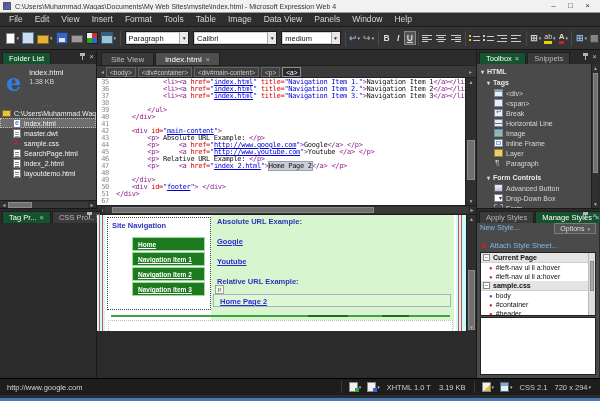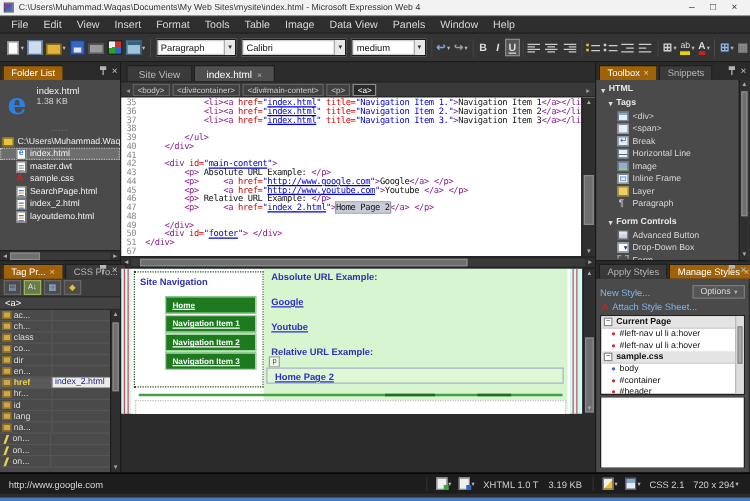--- a/index.html
+++ b/index.html
@@ -49,21 +49,21 @@
   .fc-ic{font-size:8px;color:#ddd;font-weight:bold;border-bottom:3px solid #c22;height:12px;line-height:9px}
   .tbl-ic{color:#8fb6e8}
   
   #main{position:absolute;left:0;top:50px;width:600px;height:328px;display:flex}
   .col-left{width:97px;display:flex;flex-direction:column;border-right:1px solid #1a1a1a}
   .col-center{width:380px;display:flex;flex-direction:column;border-right:1px solid #1a1a1a}
   .col-right{width:122px;display:flex;flex-direction:column}
   
   .panel-tabs{height:14px;background:#2a2a2a;display:flex;align-items:flex-end;padding-left:2px;position:relative}
   .ptab{font-size:7.5px;padding:1px 6px 1px;color:#b5b5b5;background:#3a3a3a;border:1px solid #1f1f1f;border-bottom:none;margin-right:1px;white-space:nowrap}
-  .ptab-active{background:#a16207;color:#fff}
+  .ptab-active{background:#14532d;color:#fff}
   .ptab .x{margin-left:3px;color:#ccc}
   .panel-tools{position:absolute;right:2px;top:2px;display:flex;align-items:center}
   .pin-icon{position:relative;width:7px;height:9px;margin-right:3px}
   .pin-icon::before{content:"";position:absolute;left:1px;top:1px;width:5px;height:3px;background:#b5b5b5}
   .pin-icon::after{content:"";position:absolute;left:3px;top:4px;width:1px;height:4px;background:#b5b5b5}
   .close-x{font-size:8px;color:#c5c5c5;line-height:8px}
   .panel-body{flex:1;background:#4a4a4a;overflow:hidden;position:relative}
   
   .folder-panel{height:159px;display:flex;flex-direction:column;border-bottom:1px solid #1a1a1a}
   .fl-preview{height:38px;display:flex;padding:2px 2px 0 6px}
@@ -83,21 +83,21 @@
   .fi-html::after{content:"e";position:absolute;left:1px;top:-1px;font-size:7px;color:#2e7fe0;font-weight:bold}
   .fi-dwt::after{content:"";position:absolute;left:1px;top:2px;right:1px;height:1px;background:#999;box-shadow:0 2px #999,0 4px #999}
   .fi-css{background:none;border:none}
   .fi-css::after{content:"A";position:absolute;left:0;top:-1px;font-size:8px;font-weight:bold;color:#c22}
   .fi-page::after{content:"";position:absolute;left:1px;top:2px;right:1px;height:1px;background:#4a7ac0;box-shadow:0 2px #e8a33c,0 4px #4a7ac0}
   .hscroll{height:8px;background:#2f2f2f;display:flex;align-items:center;border-top:1px solid #1f1f1f}
   .sb-arrow{font-size:5px;color:#aaa;width:8px;text-align:center;flex:none}
   .sb-track{flex:1;height:6px;position:relative;background:#3a3a3a}
   .sb-thumb{position:absolute;top:0;height:6px;background:#6f6f6f;border:1px solid #8a8a8a}
   
-  .tag-panel{flex:1;display:flex;flex-direction:column}
+  .tag-panel{flex:1;display:flex;flex-direction:row}
   .tp-toolbar{height:15px;background:#3d3d3d;display:flex;align-items:center;padding-left:3px;border-bottom:1px solid #2a2a2a}
   .tpt-btn{width:14px;height:12px;border:1px solid #666;background:#4c4c4c;margin-right:2px;display:flex;align-items:center;justify-content:center;font-size:7px}
   .tpt-btn.sel{background:#6a7a4a;border-color:#9ab35a}
   .tag-label{height:10px;font-size:7.5px;color:#fff;padding-left:4px;background:#424242;border-bottom:1px solid #2a2a2a}
   #prop-rows{flex:1;overflow:hidden;background:#4a4a4a;margin-right:8px}
   .prop-row{display:flex;align-items:center;height:9px;border-bottom:1px solid #555}
   .pi{width:7px;height:6px;background:#c9a850;border:1px solid #8a6a14;margin:0 2px;flex:none}
   .pi-ev{background:#e8d34a;width:2px;border:none;height:7px;transform:skewX(-20deg);margin:0 4px 0 4px}
   .pn{width:30px;font-size:7px;color:#ddd;white-space:nowrap;overflow:hidden;flex:none}
   .pv{flex:1;font-size:7px;color:#eee;border-left:1px solid #555;height:100%;padding-left:2px;white-space:nowrap;overflow:hidden}
@@ -173,21 +173,21 @@
   .ti-iframe{background:#e8eef6;box-shadow:inset 0 0 0 1px #fff,inset 0 0 0 2px #88a8d0}
   .ti-layer{background:#e8d070;border-color:#a08030}
   .ti-para{background:none;border:none}
   .ti-para::after{content:"¶";position:absolute;left:1px;top:-1px;font-size:8px;color:#ccc}
   .ti-advbtn{background:linear-gradient(#f0f0f0,#b8c4d4);border-color:#667}
   .ti-dropdown{background:#fff}
   .ti-dropdown::after{content:"▾";position:absolute;right:0;top:-1px;font-size:6px;color:#336}
   .ti-form{background:none;border:1px dashed #99a}
   
   .styles-panel{flex:1;display:flex;flex-direction:column}
-  .sp-newrow{height:16px;display:flex;align-items:flex-end;padding:0 3px}
+  .sp-newrow{height:16px;display:flex;align-items:flex-start;padding:0 3px}
   .link-blue{font-size:7.5px;color:#7db6e8;white-space:nowrap}
   .sp-newrow .spacer{flex:1}
   .options-btn{font-size:7px;color:#ddd;background:#555;border:1px solid #7a7a7a;padding:1px 5px;display:flex;align-items:center}
   .options-btn .dd{margin-left:3px}
   .sp-attach{height:13px;display:flex;align-items:center;padding-left:4px}
   .attach-ic{font-size:8px;font-weight:bold;color:#c22;margin-right:3px}
   .sp-label{height:11px;font-size:7.5px;font-weight:bold;color:#fff;padding:2px 0 0 4px}
   #css-style-list{height:64px;background:#fff;border:1px solid #222;margin:0 3px;position:relative;overflow:hidden}
   .sg-header{height:10px;background:#e4e4e4;border-bottom:1px solid #cfcfcf;display:flex;align-items:center;padding-left:2px}
   .sg-minus{width:7px;height:7px;border:1px solid #888;background:#fff;font-size:6px;line-height:5px;text-align:center;color:#333;margin-right:3px}

